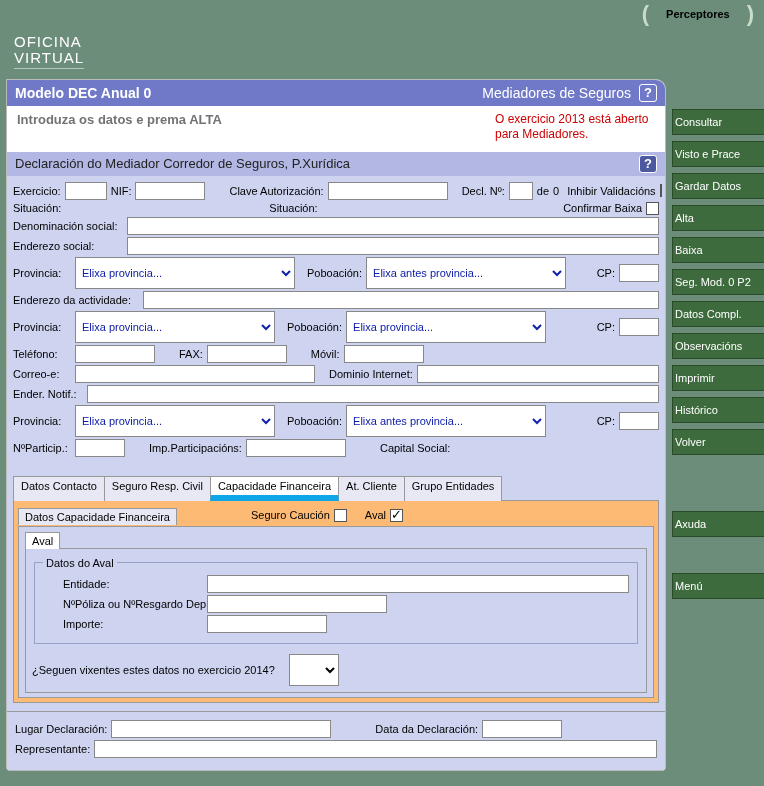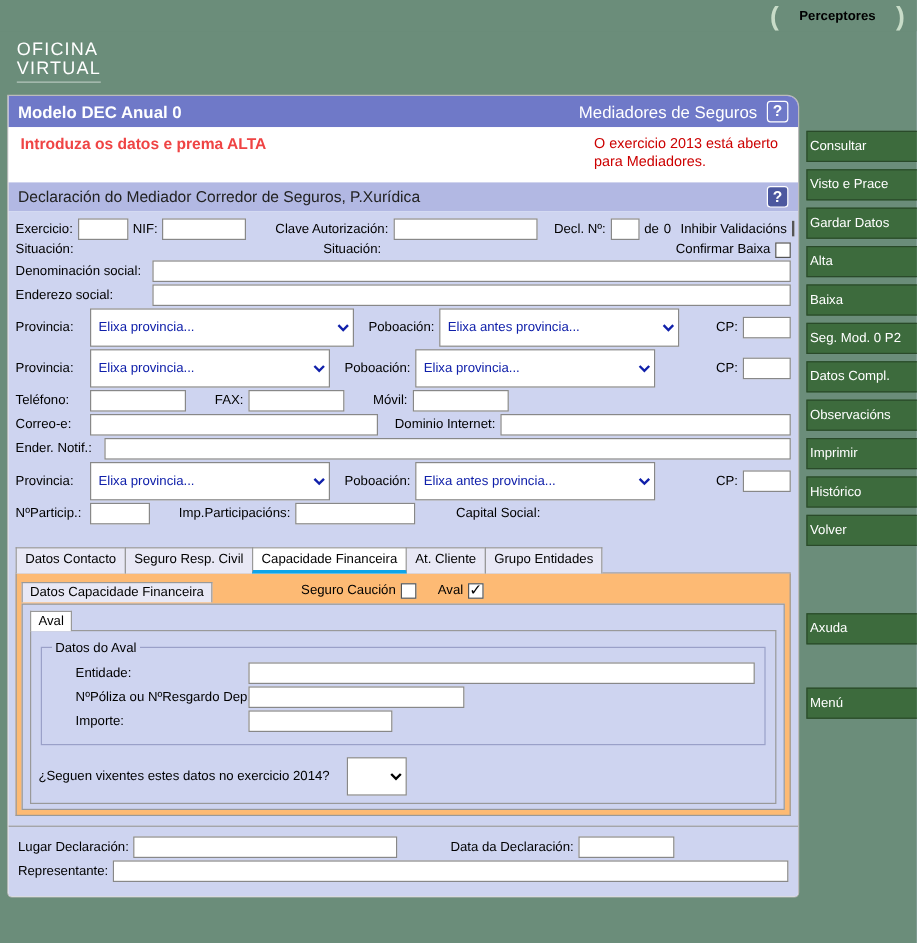--- a/index.html
+++ b/index.html
@@ -73,21 +73,21 @@
     font-size:13px;
     font-weight:bold;
   }
   .intro-row {
     display:flex;
     justify-content:space-between;
     padding:6px 10px 10px;
     background:#fff;
   }
   .intro-row .left {
-    color:#ef4444;
+    color:#737373;
     font-weight:bold;
     font-size:13px;
   }
   .intro-row .right {
     color:#c00;
     font-weight:normal;
     font-size:12px;
     width:160px;
     line-height:1.25;
   }
@@ -129,21 +129,21 @@
     font-size:11px;
     margin-right:-1px;
     cursor:pointer;
     position:relative;
     top:1px;
   }
   .tab.active {
     background:#fff;
     font-weight:normal;
     z-index:2;
-    border-bottom:3px solid #0ea5e9;
+    border-bottom:6px solid #0ea5e9;
   }
   .tab-panel {
     border:1px solid #999;
     border-top:none;
     background:#fdba74;
     padding:4px;
   }
   .inner-box-title {
     display:inline-block;
     border:1px solid #999;
@@ -277,20 +277,24 @@
         </select>
         <span class="lbl" style="margin-left:8px">Poboación:</span>
         <select class="sel" style="width:200px">
           <option>Elixa antes provincia...</option>
         </select>
         <span class="spacer-flex"></span>
         <span class="lbl">CP:</span>
         <input class="field" style="width: 40px;">
       </div>
 
+      <div class="row">
+        <span class="lbl" style="width:126px">Enderezo da actividade:</span>
+        <input class="field" style="flex: 1 1 0%;">
+      </div>
 
       <div class="row">
         <span class="lbl" style="width:58px">Provincia:</span>
         <select class="sel" style="width:200px">
           <option>Elixa provincia...</option>
         </select>
         <span class="lbl" style="margin-left:8px">Poboación:</span>
         <select class="sel" style="width:200px">
           <option>Elixa provincia...</option>
         </select>

